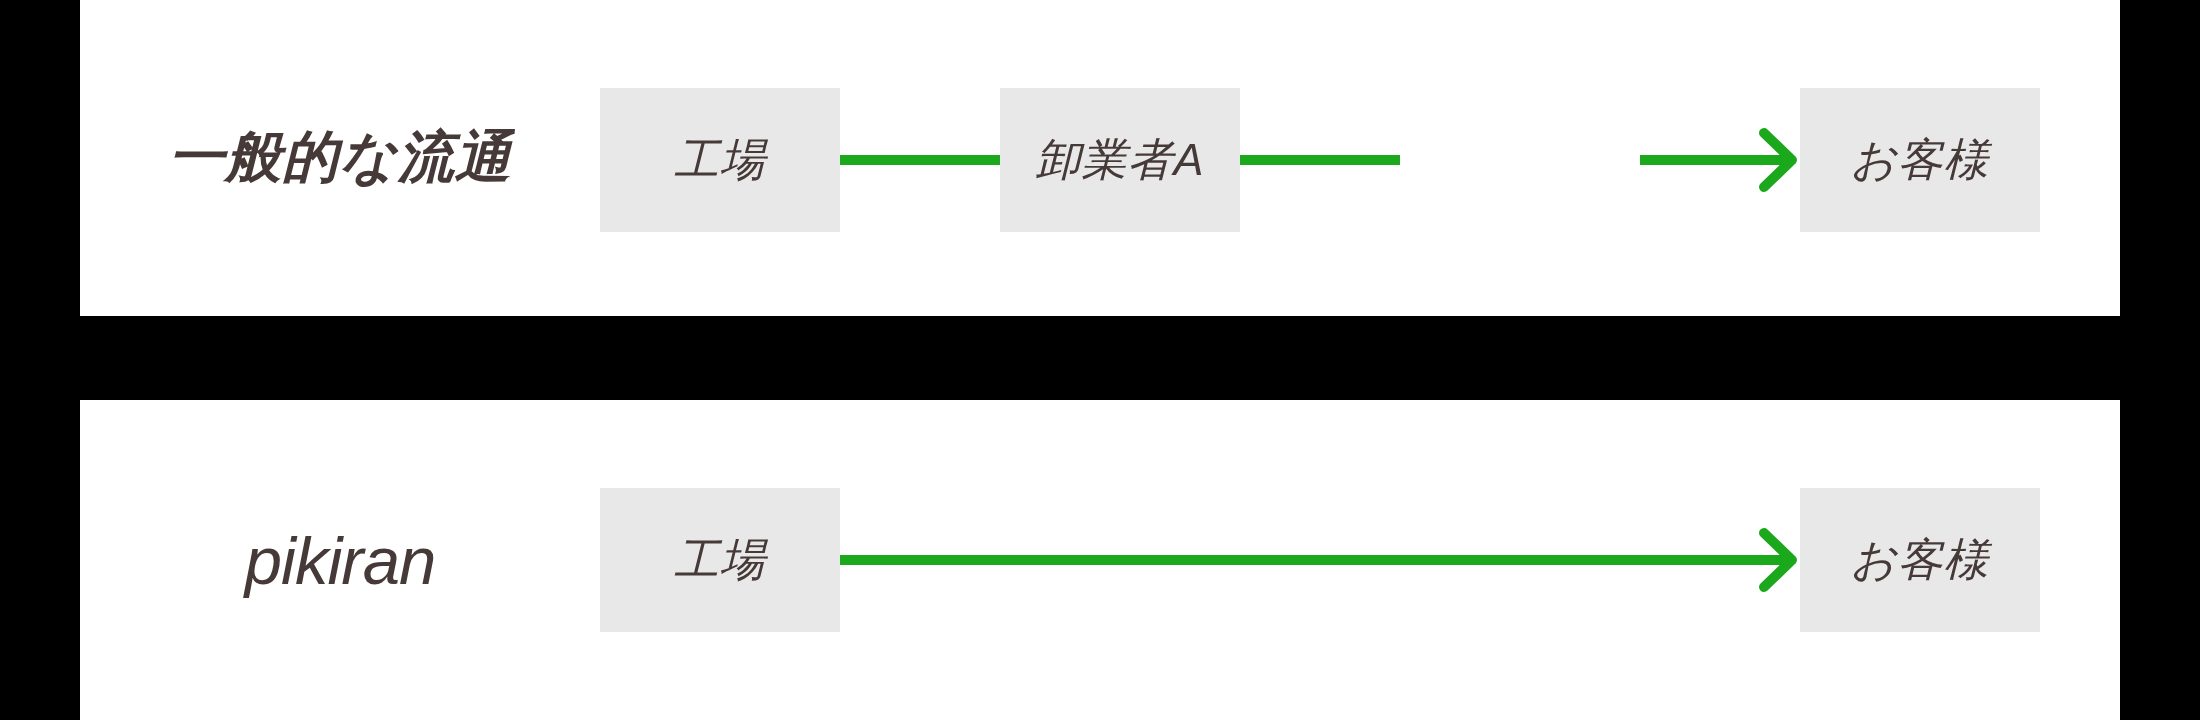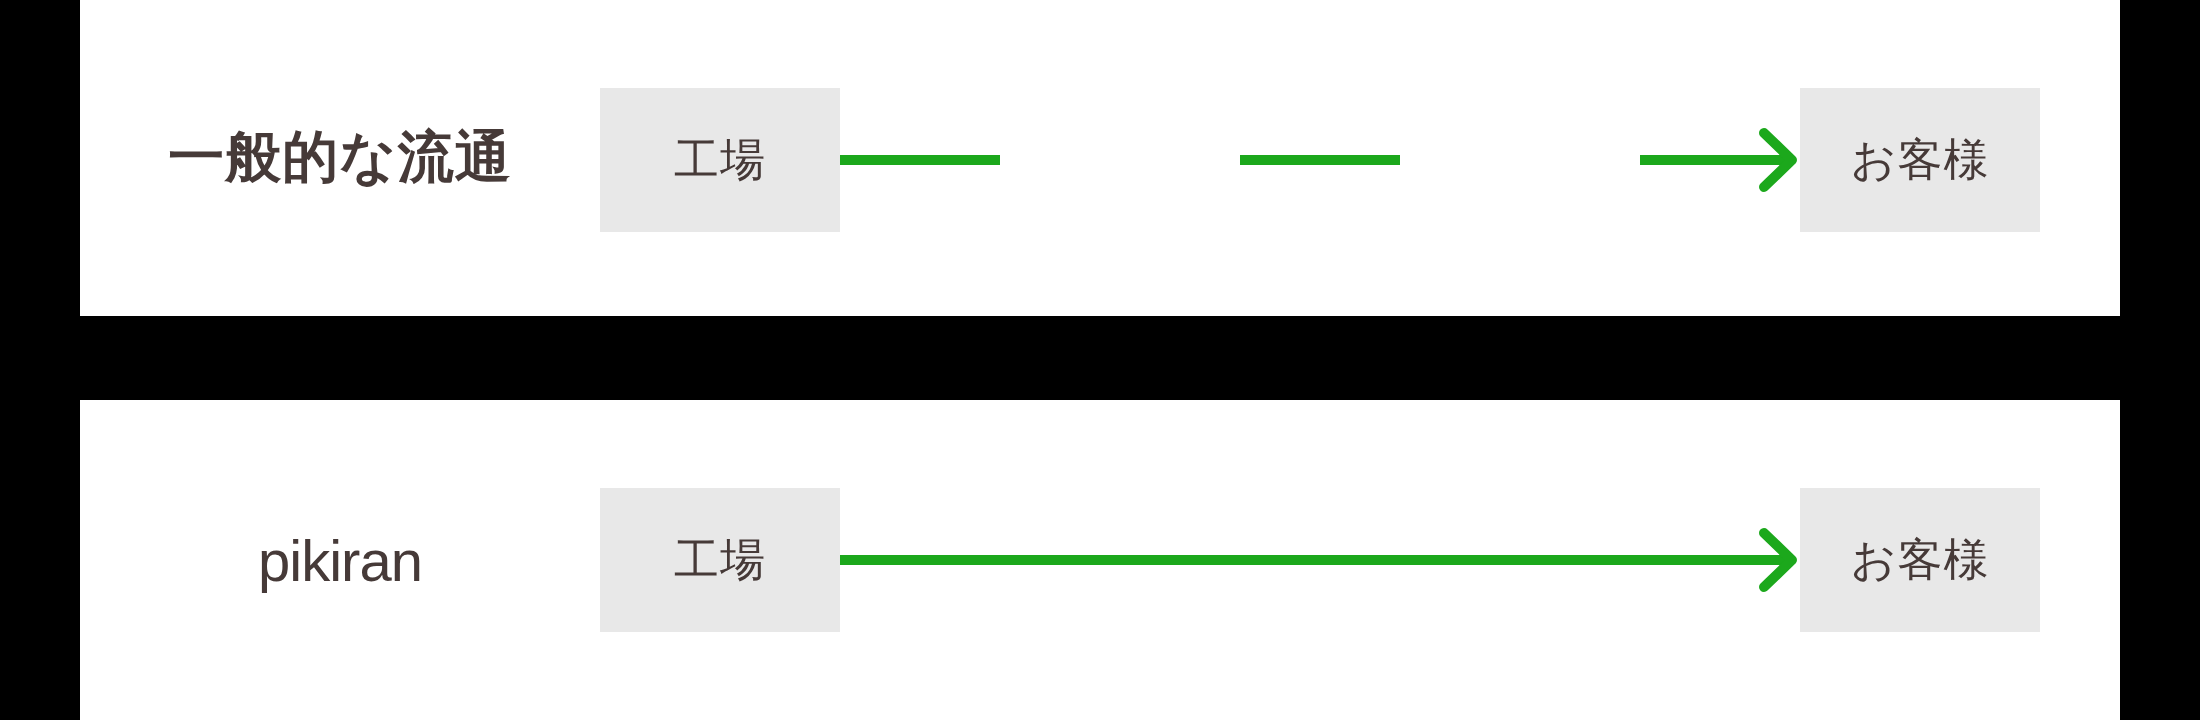--- a/index.html
+++ b/index.html
@@ -2,21 +2,21 @@
 <html style="--background: #000000; --panel: #ffffff; --node-fill: #e8e8e8; --arrow-green: #1ca81c; --text-dark: #463a38;"><head>
 <meta charset="utf-8">
 <style>
   html, body { margin: 0; padding: 0; }
   body {
     width: 2200px; height: 720px;
     background: var(--background, #000);
     font-family: "Liberation Sans", "DejaVu Sans", sans-serif;
     overflow: hidden;
   }
-  .stage { position: relative; width: 2040px; height: 720px; background: var(--background, #000); }
+  .stage { position: relative; width: 2040px; height: 720px; background: var(--background, #000); font-style: italic; }
 
   .panel {
     position: absolute; left: 80px; width: 2040px;
     background: var(--panel, #fff);
   }
   .panel-top    { top: 0;     height: 316px; }
   .panel-bottom { top: 400px; height: 320px; }
 
   .divider {
     position: absolute; left: 0; top: 316px; width: 2200px; height: 84px;
@@ -28,21 +28,21 @@
     display: flex; align-items: center; justify-content: center;
     color: var(--text-dark, #463a38);
     text-align: center;
   }
   .row-label.jp-title {
     top: 0; height: 316px;
     font-size: 56px; font-weight: bold; letter-spacing: 1px;
   }
   .row-label.brand {
     top: 400px; height: 320px;
-    font-size: 58px; font-weight: 500; letter-spacing: -1px;
+    font-size: 67px; font-weight: 500; letter-spacing: -1px;
   }
 
   .node {
     position: absolute; width: 240px; height: 144px;
     background: var(--node-fill, #e8e8e8);
     display: flex; align-items: center; justify-content: center;
     font-size: 45px; color: var(--text-dark, #463a38); letter-spacing: 1px;
   }
   .r1 { top: 88px; }
   .r2 { top: 488px; }
@@ -67,20 +67,21 @@
 <div class="stage">
 
   <section class="panel panel-top"></section>
   <section class="panel panel-bottom"></section>
   <div class="divider"></div>
 
   <div class="row-label jp-title">一般的な流通</div>
 
   <div class="node r1" style="left:600px">工場</div>
   <div class="link l-r1" style="left:840px;width:160px"></div>
+  <div class="node r1" style="left:1000px">卸業者A</div>
   <div class="link l-r1" style="left:1240px;width:160px"></div>
   <div class="link l-r1" style="left:1640px;width:145px"></div>
   <svg class="arrowhead ah-r1" viewBox="0 0 44 70">
     <polyline points="8,8 36,35 8,62" fill="none" stroke="currentColor" stroke-width="10" stroke-linecap="round" stroke-linejoin="round"></polyline>
   </svg>
   <div class="node r1" style="left:1800px">お客様</div>
 
   <div class="row-label brand">pikiran</div>
 
   <div class="node r2" style="left:600px">工場</div>

